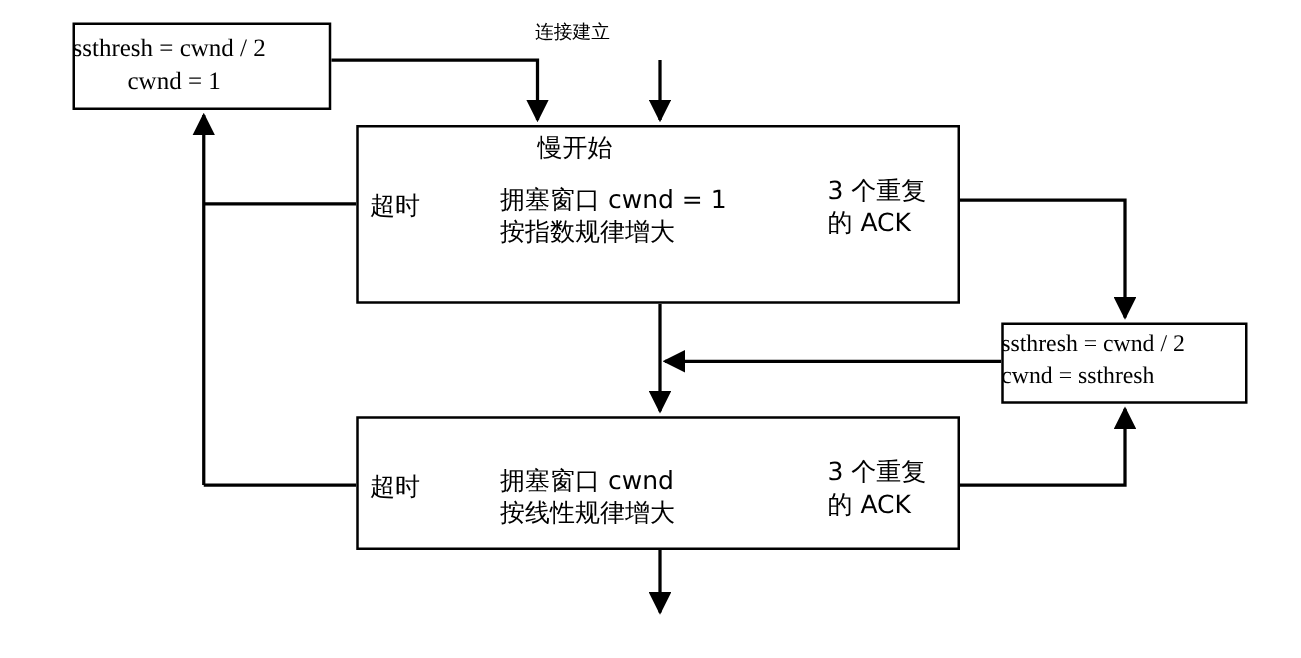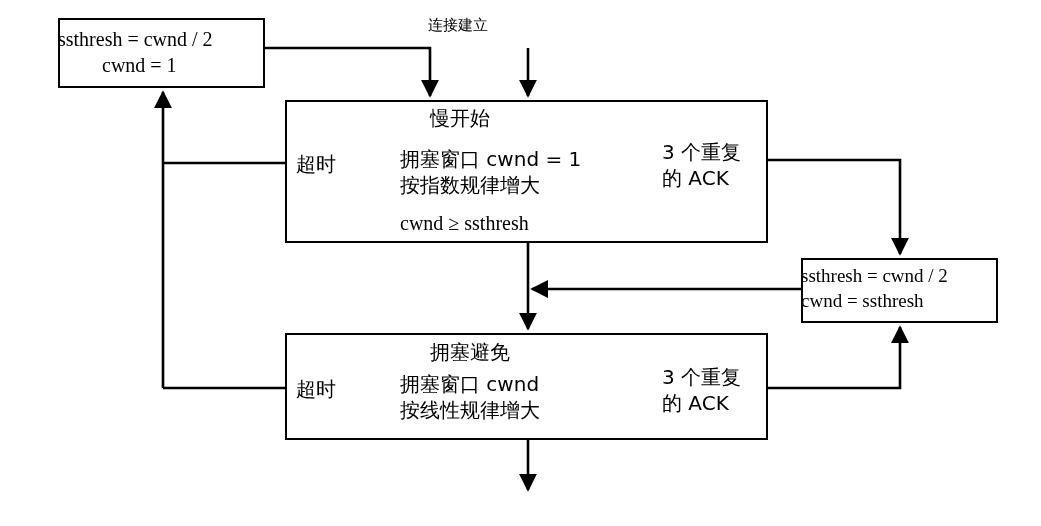--- a/index.html
+++ b/index.html
@@ -95,28 +95,26 @@
 
   <div class="lbl cn t21" style="left:428px; top:16px; width:200px;">连接建立</div>
 
   <div class="box" style="left:285px; top:100px; width:483px; height:143px;"></div>
   <div class="lbl cn t20" style="left:430px; top:106px; width:200px;">慢开始</div>
   <div class="lbl cn t20" style="left:296px; top:152px; width:64px;">超时</div>
   <div class="lbl cn t20" style="left:400px; top:147px; width:260px;">拥塞窗口 cwnd = 1</div>
   <div class="lbl cn t20" style="left:400px; top:173px; width:260px;">按指数规律增大</div>
   <div class="lbl cn t20" style="left:662px; top:140px; width:104px;">3 个重复</div>
   <div class="lbl cn t20" style="left:662px; top:166px; width:104px;">的 ACK</div>
-  <div class="lbl mono-serif t20" style="left:400px; top:211px; width:260px;">cwnd ≥ ssthresh</div>
 
   <div class="box" style="left:801px; top:258px; width:197px; height:65px;"></div>
   <div class="lbl mono-serif t19" style="left:801px; top:264px; width:197px;">ssthresh = cwnd / 2</div>
   <div class="lbl mono-serif t19" style="left:801px; top:289px; width:218px;">cwnd = ssthresh</div>
 
   <div class="box" style="left:285px; top:333px; width:483px; height:107px;"></div>
-  <div class="lbl cn t20" style="left:430px; top:340px; width:200px;">拥塞避免</div>
   <div class="lbl cn t20" style="left:296px; top:377px; width:64px;">超时</div>
   <div class="lbl cn t20" style="left:400px; top:372px; width:260px;">拥塞窗口 cwnd</div>
   <div class="lbl cn t20" style="left:400px; top:398px; width:260px;">按线性规律增大</div>
   <div class="lbl cn t20" style="left:662px; top:365px; width:104px;">3 个重复</div>
   <div class="lbl cn t20" style="left:662px; top:391px; width:104px;">的 ACK</div>
 
 
 
 </div>
 

